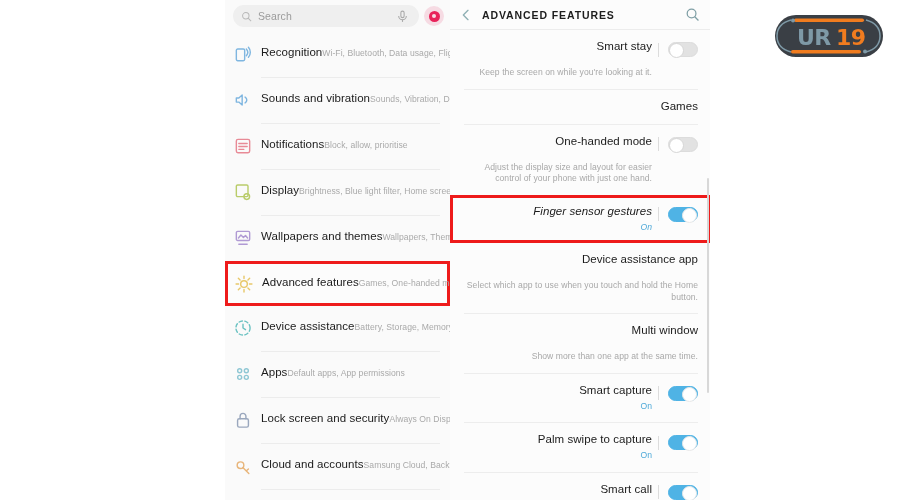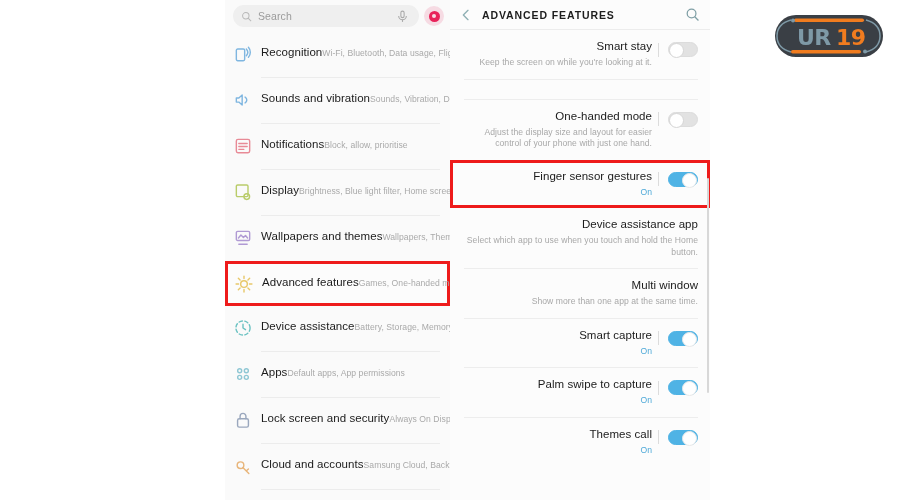--- a/index.html
+++ b/index.html
@@ -122,21 +122,21 @@
     padding: 9px 12px 10px 14px;
     text-align: right;
   }
   .f-item .f-txt { flex: 1; min-width: 0; }
   .f-title {
     font-size: 11.5px; color: #1b1b1b; line-height: 15px;
     letter-spacing: .05px;
   }
   .f-sub {
     font-size: 8.6px; color: #a8a8a8; line-height: 11.5px;
-    margin-top: 3px; letter-spacing: .05px;
+    margin-top: 13px; letter-spacing: .05px;
   }
   .f-on {
     font-size: 8.6px; color: #4fa9d8; line-height: 11.5px;
     margin-top: 3px; letter-spacing: .05px; margin-left: 20px;
   }
   .f-right {
     flex: 0 0 auto; display: flex; align-items: center;
     padding-top: 3px; margin-left: 6px;
   }
   .f-sep { width: 1px; height: 14px; background: #dcdcdc; margin-right: 9px; }
@@ -150,20 +150,21 @@
     width: 15px; height: 15px; border-radius: 50%;
     background: #ffffff;
     border: 1px solid #d6d6d6;
   }
   .toggle.on { background: #4fb3e5; border-color: #4fb3e5; }
   .toggle.on .knob { left: 13px; border-color: #e9e9e9; }
   .f-divider { height: 1px; background: #ededed; margin: 0 12px 0 14px; }
   .f-item.highlighted {
     border: 3px solid #ee1b1b;
     padding: 6px 9px 7px 11px;
+    font-style: italic;
   }
   #right-scrollbar {
     position: absolute; right: 1px; top: 178px;
     width: 2px; height: 215px; background: #d8d8d8; border-radius: 1px;
   }
 
   
   #logo {
     position: absolute; left: 768px; top: 12px;
     width: 122px; height: 48px;
@@ -331,20 +332,21 @@
           <span class="f-right">
             <span class="f-sep"></span>
             <span class="toggle ">
               <span class="knob"></span>
             </span>
           </span>
         </div>
         <div class="f-divider"></div>
         <div class="f-item">
           <span class="f-txt">
+            <span class="f-title" style="display:block">Games</span>
           </span>
         </div>
         <div class="f-divider"></div>
         <div class="f-item">
           <span class="f-txt">
             <span class="f-title" style="display:block">One-handed mode</span>
             <span class="f-sub" style="display:block">Adjust the display size and layout for easier control of your phone with just one hand.</span>
           </span>
           <span class="f-right">
             <span class="f-sep"></span>
@@ -400,21 +402,21 @@
           <span class="f-right">
             <span class="f-sep"></span>
             <span class="toggle on">
               <span class="knob"></span>
             </span>
           </span>
         </div>
         <div class="f-divider"></div>
         <div class="f-item">
           <span class="f-txt">
-            <span class="f-title" style="display:block">Themes call</span>
+            <span class="f-title" style="display:block">Smart call</span>
             <span class="f-on" style="display:block">On</span>
           </span>
           <span class="f-right">
             <span class="f-sep"></span>
             <span class="toggle on">
               <span class="knob"></span>
             </span>
           </span>
         </div>
       </div>

